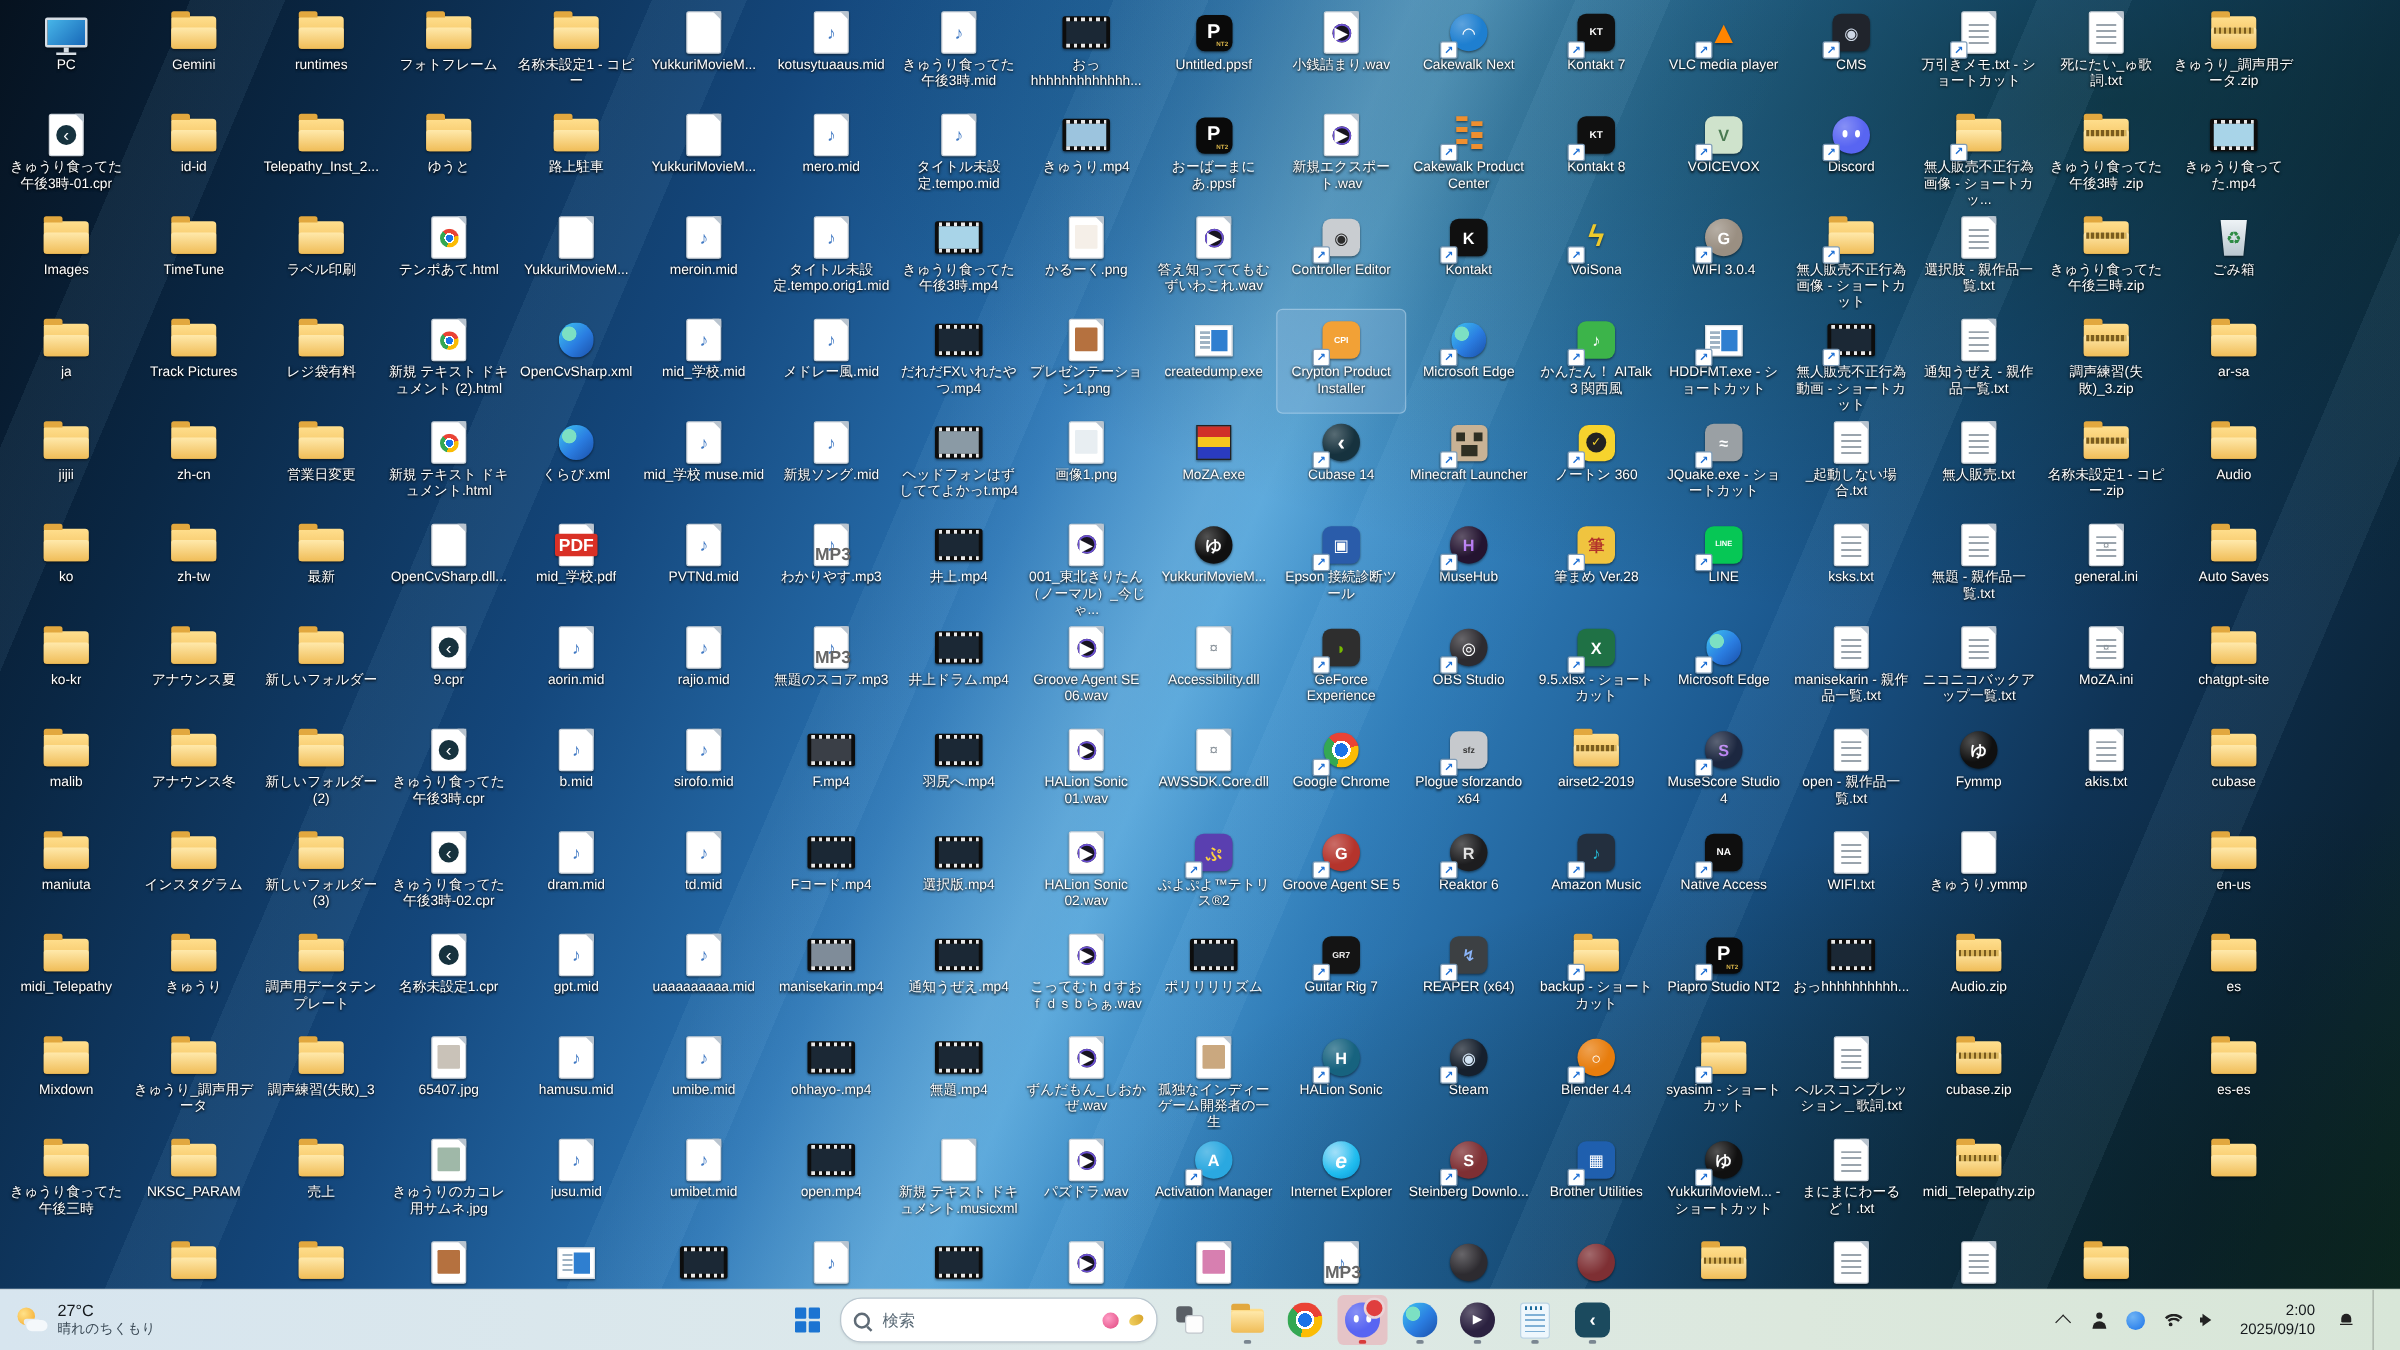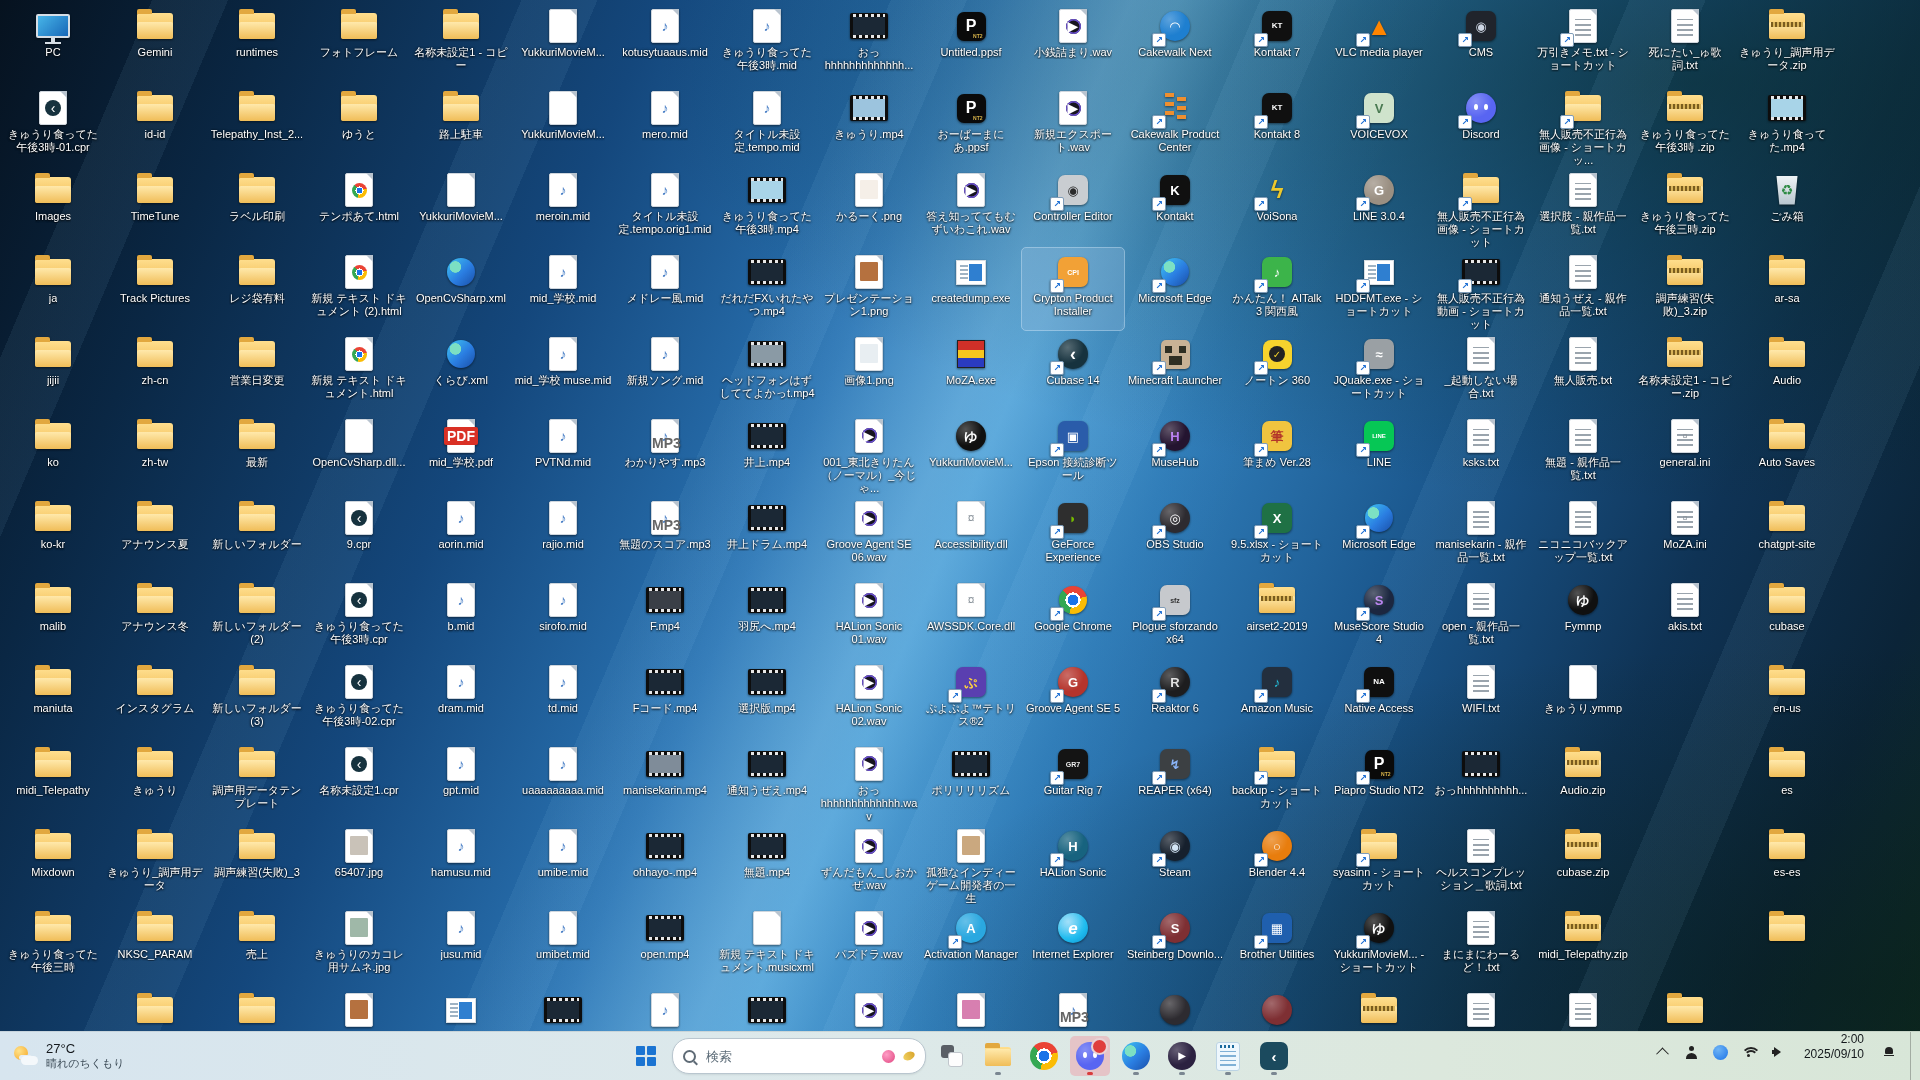--- a/index.html
+++ b/index.html
@@ -134,21 +134,21 @@
   .itv::before{content:"";position:absolute;left:0;top:0;width:13px;height:13px;background:#5a5f66;border-radius:3px}
   .itv::after{content:"";position:absolute;right:0;bottom:0;width:13px;height:13px;background:#fdfdfd;
         border:1px solid #c0c6cc;border-radius:3px}
   .inotepad{width:22px;height:27px;background:#eef7fd;border:1px solid #bcd4e4;border-radius:3px;position:relative}
   .inotepad::before{content:"";position:absolute;left:3px;right:3px;top:2px;height:3px;
         background:repeating-linear-gradient(90deg,#1b6a9c 0 2px,transparent 2px 4px)}
   .inotepad::after{content:"";position:absolute;left:3px;right:3px;top:8px;bottom:4px;
         background:repeating-linear-gradient(180deg,#7fb0d6 0 1.5px,transparent 1.5px 4.5px)}
   .icircle.tb,.iapp.tb{width:28px;height:28px}
   
-  .tray{position:absolute;right:0;top:0;bottom:0;display:flex;gap:13px;padding-right:4px}
+  .tray{position:absolute;right:0;top:0;bottom:0;display:flex;align-items:center;gap:13px;padding-right:16px}
   .trbtn{display:flex;align-items:center;justify-content:center;min-width:16px;height:40px}
   .ichev{width:8px;height:8px;border-left:1.8px solid #222;border-top:1.8px solid #222;transform:rotate(45deg) translate(1px,1px)}
   .iper{position:relative;width:13px;height:13px}
   .iper::before{content:"";position:absolute;left:4px;top:0;width:5px;height:5px;border-radius:50%;background:#222}
   .iper::after{content:"";position:absolute;left:1px;bottom:0;width:11px;height:6px;border-radius:6px 6px 0 0;background:#222}
   .ibluedot{width:15px;height:15px;border-radius:50%;background:radial-gradient(circle at 35% 30%,#6fb4f5,#1a73e8)}
   .iwifi{position:relative;width:16px;height:11px}
   .iwifi i{position:absolute;border:2px solid transparent;border-top-color:#222;border-radius:50%}
   .iwifi i:nth-child(1){width:16px;height:16px;left:-1px;top:0}
   .iwifi i:nth-child(2){width:10px;height:10px;left:2px;top:3px}
@@ -533,21 +533,21 @@
         </span>
         <div class="lbl">VoiSona</div>
       </div>
       <div class="cell">
         <span class="ic">
           <span class="icircle" style="background:#9a8f82">
             <i style="color:#ffffff;font-size:13px">G</i>
           </span>
           <i class="sc">↗</i>
         </span>
-        <div class="lbl">LINE 3.0.4</div>
+        <div class="lbl">WIFI 3.0.4</div>
       </div>
       <div class="cell">
         <span class="ic">
           <span class="ifolder"></span>
           <i class="sc">↗</i>
         </span>
         <div class="lbl">無人販売不正行為画像 - ショートカット</div>
       </div>
       <div class="cell">
         <span class="ic">
@@ -1424,21 +1424,21 @@
           </span>
         </span>
         <div class="lbl">通知うぜえ.mp4</div>
       </div>
       <div class="cell">
         <span class="ic">
           <span class="ipage">
             <i class="disc">▶</i>
           </span>
         </span>
-        <div class="lbl">おっhhhhhhhhhhhhh.wav</div>
+        <div class="lbl">こってむｈｄすおｆｄｓｂらぁ.wav</div>
       </div>
       <div class="cell">
         <span class="ic">
           <span class="ifilm">
             <i class="scr" style="background:#1b2835"></i>
           </span>
         </span>
         <div class="lbl">ポリリリリズム</div>
       </div>
       <div class="cell">

